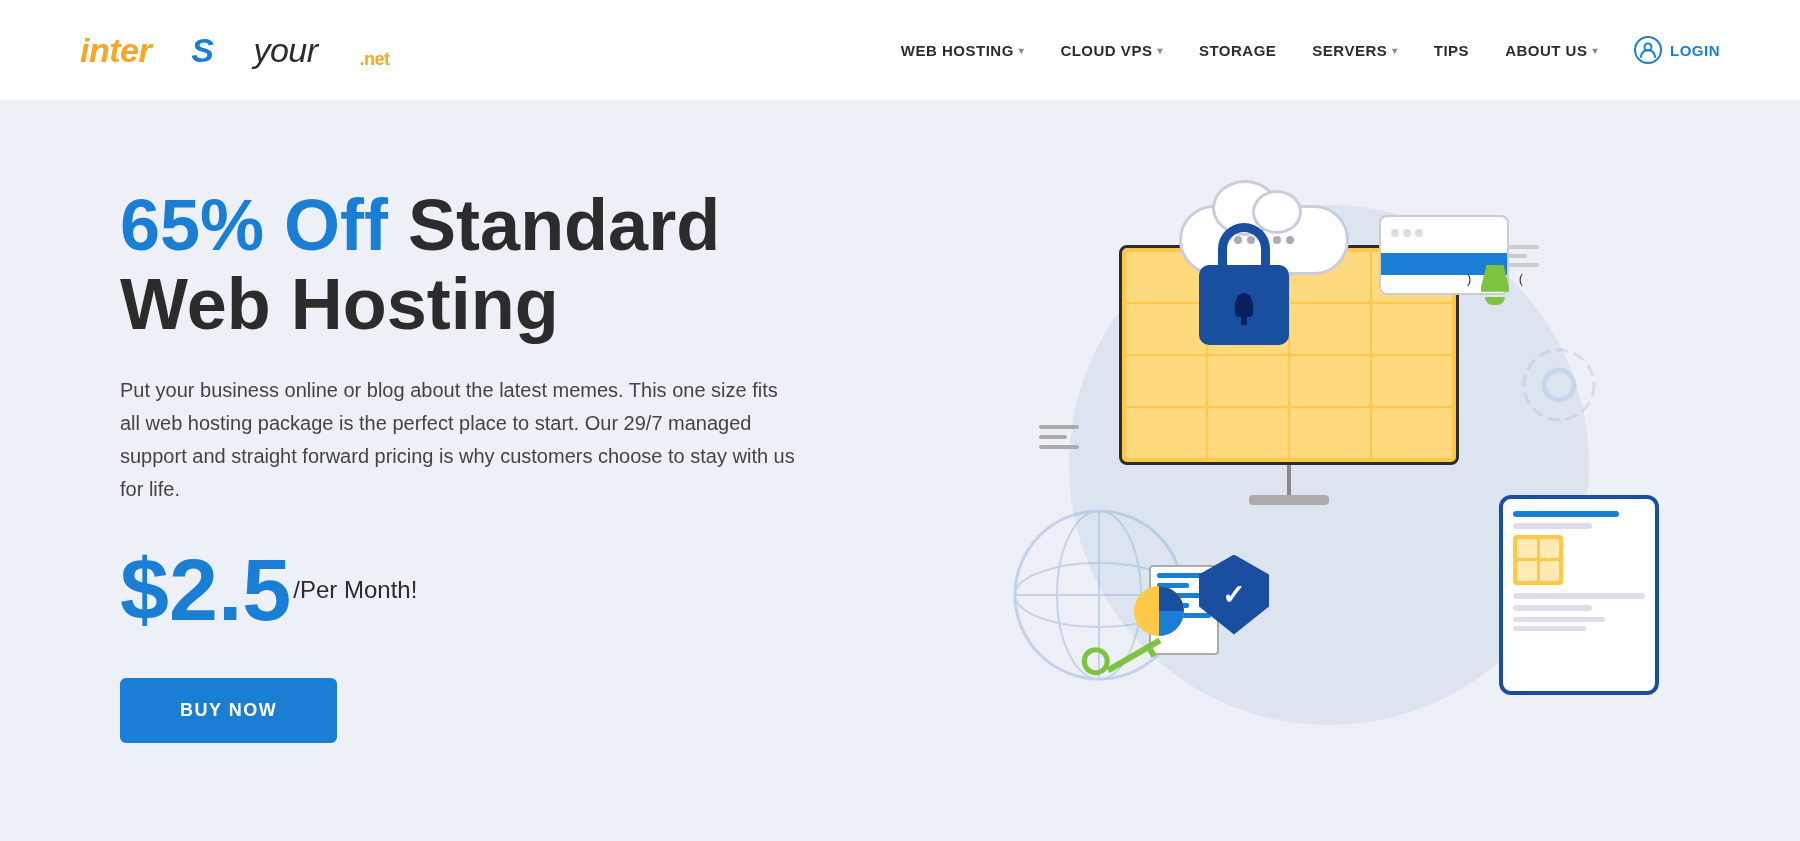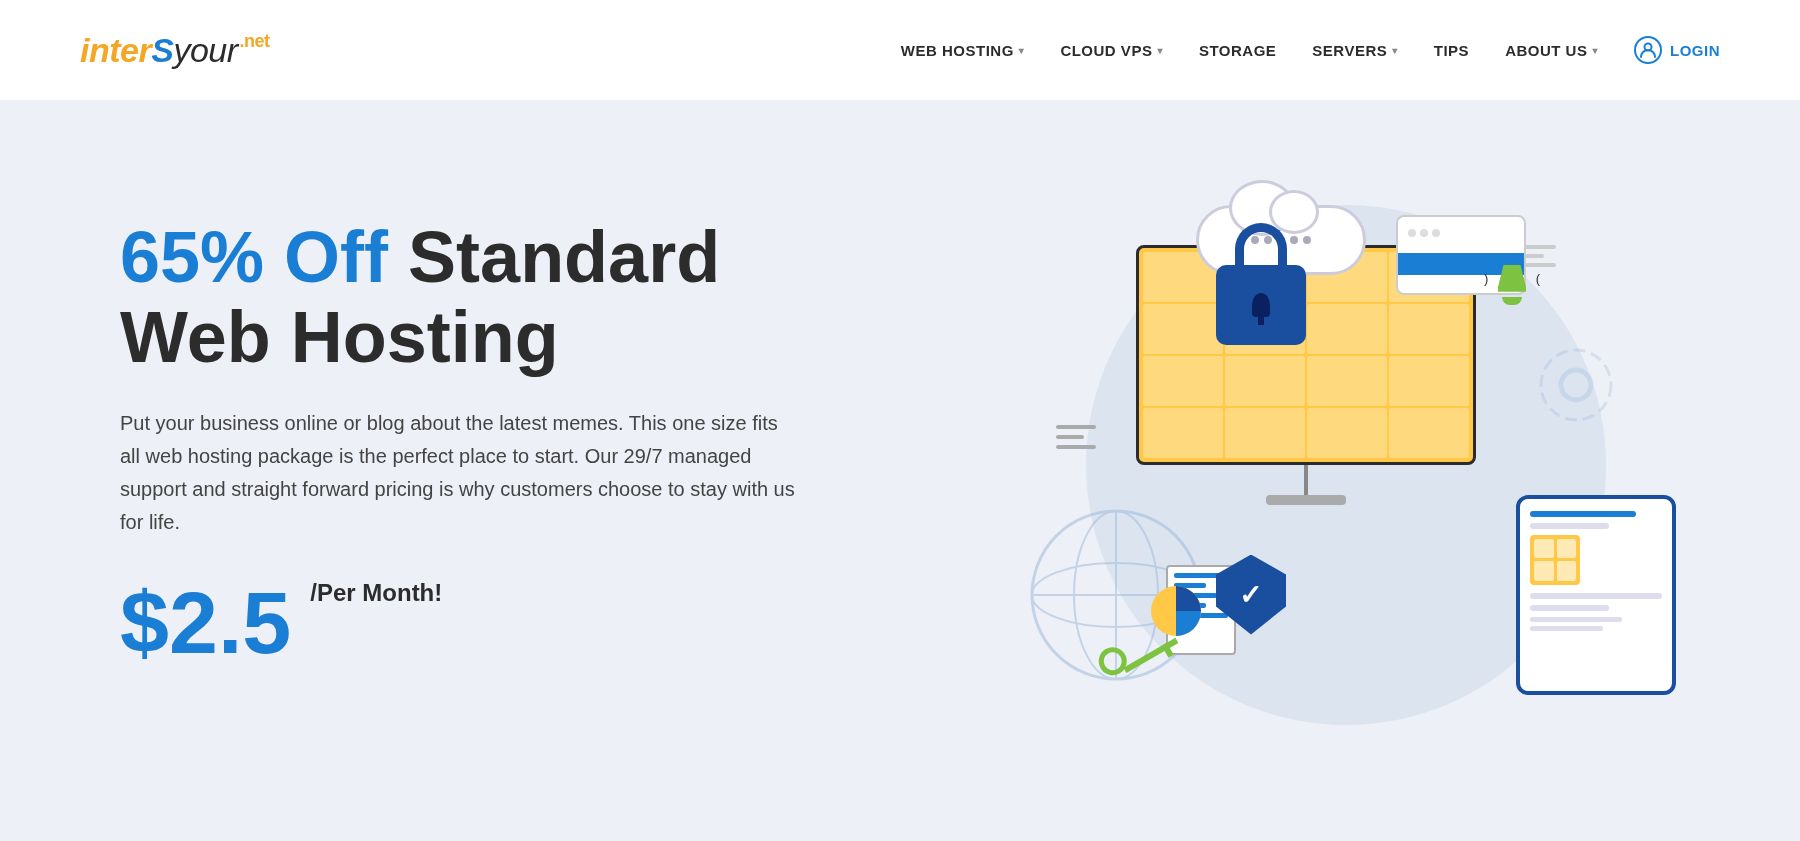--- a/index.html
+++ b/index.html
@@ -17,24 +17,25 @@
       height: 100px;
       display: flex;
       align-items: center;
       justify-content: space-between;
       padding: 0 80px;
       box-shadow: 0 1px 4px rgba(0,0,0,0.06);
     }
 
     .logo {
       display: flex;
-      align-items: flex-start;
+      align-items: flex-end;
       font-size: 34px;
       font-weight: 400;
       letter-spacing: -0.5px;
+      gap: 40px;
     }
     .logo-inter { color: #f5a623; font-style: italic; font-weight: 600; }
     .logo-s { color: #1a7fd4; font-style: italic; font-weight: 600; }
     .logo-erver { color: #2c2c2c; font-style: italic; font-weight: 400; }
     .logo-dot-net {
       font-size: 18px;
       color: #f5a623;
       font-style: normal;
       font-weight: 700;
       margin-left: 2px;
@@ -91,21 +92,20 @@
     
     .hero {
       width: 100%;
       min-height: 741px;
       background: #eef0f7;
       display: flex;
       align-items: center;
       padding: 80px 120px 92px 120px;
       position: relative;
       overflow: hidden;
-      gap: 17px;
     }
 
     .hero-left {
       flex: 0 0 55%;
       max-width: 55%;
       padding-right: 60px;
     }
 
     .hero-headline {
       font-size: 72px;
@@ -119,34 +119,34 @@
     .hero-desc {
       font-size: 20px;
       color: #444;
       line-height: 1.65;
       max-width: 680px;
       margin-bottom: 40px;
     }
 
     .price-row {
       display: flex;
-      align-items: flex-start;
+      align-items: center;
       margin-bottom: 44px;
     }
     .price-main {
       font-size: 88px;
       font-weight: 800;
       color: #1a7fd4;
       line-height: 1;
     }
     .price-suffix {
       font-size: 24px;
-      font-weight: 700;
+      font-weight: 400;
       color: #2c2c2c;
-      margin-left: 19px;
+      margin-left: 2px;
     }
 
     .buy-now-btn {
       background: #1a7fd4;
       color: #fff;
       font-size: 18px;
       font-weight: 700;
       letter-spacing: 1.5px;
       padding: 22px 60px;
       border: none;
@@ -618,20 +618,23 @@
       <span class="headline-dark"> Standard<br>Web Hosting</span>
     </div>
 
     <p class="hero-desc">Put your business online or blog about the latest memes. This one size fits all web hosting package is the perfect place to start. Our 29/7 managed support and straight forward pricing is why customers choose to stay with us for life.</p>
 
     <div class="price-row">
       <span class="price-main">$2.5</span>
       <span class="price-suffix">/Per Month!</span>
     </div>
 
+    <button class="buy-now-btn">
+      <span>BUY NOW</span>
+    </button>
   </div>
 
   <div class="hero-right">
     <div class="illustration">
 
       <div class="bg-circle"></div>
 
       <svg class="globe" viewBox="0 0 180 180" fill="none" xmlns="http://www.w3.org/2000/svg">
         <circle cx="90" cy="90" r="84" stroke="#9ab8d8" stroke-width="3" fill="none"></circle>
         <ellipse cx="90" cy="90" rx="42" ry="84" stroke="#9ab8d8" stroke-width="2" fill="none"></ellipse>

